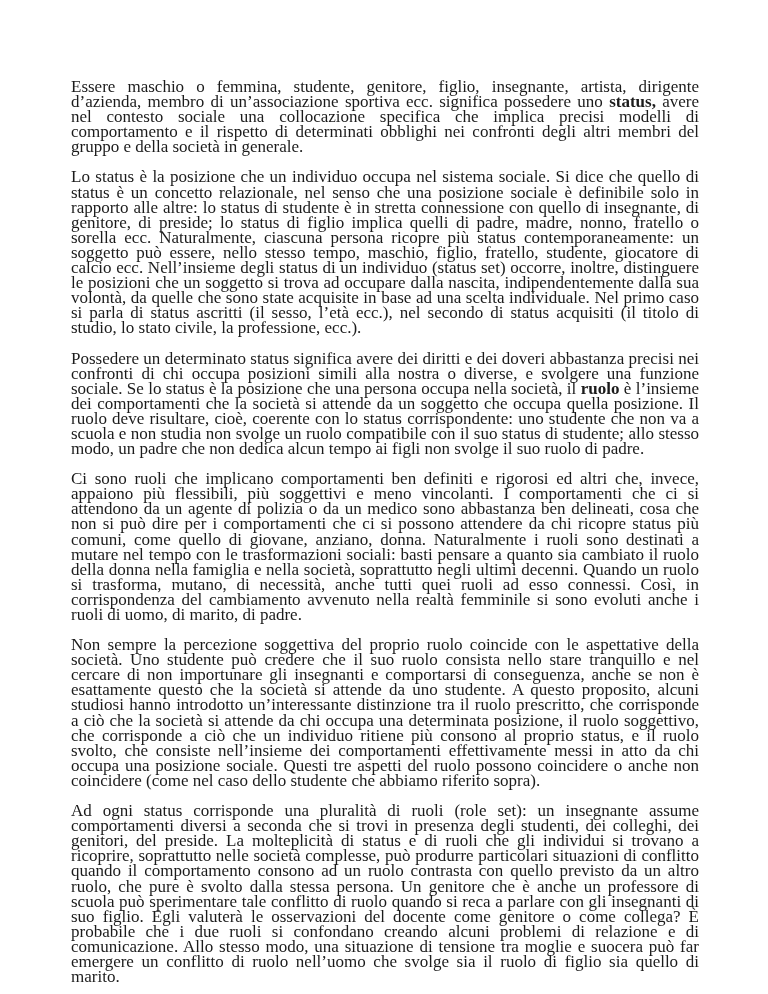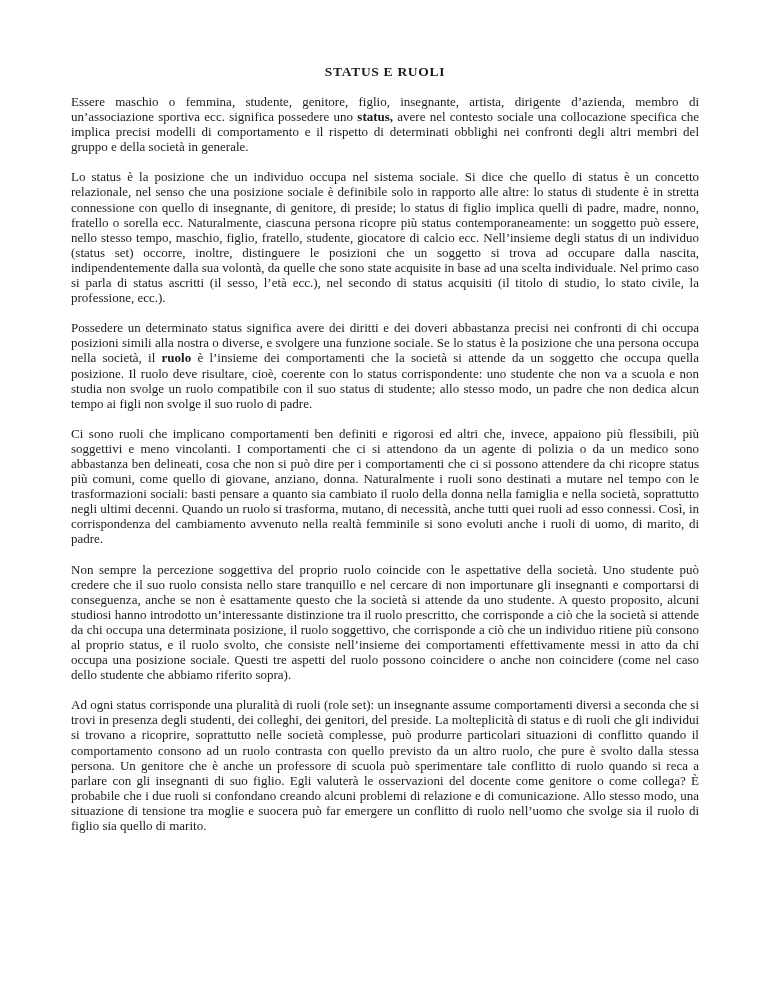--- a/index.html
+++ b/index.html
@@ -20,33 +20,32 @@
   }
   .title {
     font-size: 13.5px;
     font-weight: bold;
     text-align: center;
     margin: 0;
     line-height: 15px;
     letter-spacing: 0.7px;
   }
   .para {
-    font-size: 13px;
+    font-size: 17px;
     line-height: 15.1px;
     text-align: justify;
     margin: 15px 0 0 0;
   }
   .run-b { font-weight: bold; }
   .run-i { }
 </style>
 </head>
 <body style="background: rgb(255, 255, 255);">
 
 <div class="page" style="background: rgb(255, 255, 255); color: rgb(27, 27, 27);">
-  <h1 class="title">STATUS E RUOLI</h1>
   <div>
       <p class="para"><span>Essere maschio o femmina, studente, genitore, figlio, insegnante, artista, dirigente d’azienda, membro di un’associazione sportiva ecc. significa possedere uno </span><span class="run-b">status,</span><span> avere nel contesto sociale una collocazione specifica che implica precisi modelli di comportamento e il rispetto di determinati obblighi nei confronti degli altri membri del gruppo e della società in generale.</span></p>
       <p class="para"><span>Lo status è </span><span class="run-i">la posizione che un individuo occupa nel sistema sociale.</span><span> Si dice che quello di status è un </span><span class="run-i">concetto relazionale,</span><span> nel senso che una posizione sociale è definibile solo in rapporto alle altre: lo status di studente è in stretta connessione con quello di insegnante, di genitore, di preside; lo status di figlio implica quelli di padre, madre, nonno, fratello o sorella ecc. Naturalmente, ciascuna persona ricopre più status contemporaneamente: un soggetto può essere, nello stesso tempo, maschio, figlio, fratello, studente, giocatore di calcio ecc. Nell’insieme degli status di un individuo </span><span class="run-i">(status set)</span><span> occorre, inoltre, distinguere le posizioni che un soggetto si trova ad occupare dalla nascita, indipendentemente dalla sua volontà, da quelle che sono state acquisite in base ad una scelta individuale. Nel primo caso si parla di status </span><span class="run-i">ascritti</span><span> (il sesso, l’età ecc.), nel secondo di status </span><span class="run-i">acquisiti</span><span> (il titolo di studio, lo stato civile, la professione, ecc.).</span></p>
       <p class="para"><span>Possedere un determinato status significa avere dei diritti e dei doveri abbastanza precisi nei confronti di chi occupa posizioni simili alla nostra o diverse, e svolgere una funzione sociale. Se lo status è la posizione che una persona occupa nella società, il </span><span class="run-b">ruolo</span><span> è </span><span class="run-i">l’insieme dei comportamenti che la società si attende da un soggetto che occupa quella posizione.</span><span> Il ruolo deve risultare, cioè, coerente con lo status corrispondente: uno studente che non va a scuola e non studia non svolge un ruolo compatibile con il suo status di studente; allo stesso modo, un padre che non dedica alcun tempo ai figli non svolge il suo ruolo di padre.</span></p>
       <p class="para"><span>Ci sono ruoli che implicano comportamenti ben definiti e rigorosi ed altri che, invece, appaiono più flessibili, più soggettivi e meno vincolanti. I comportamenti che ci si attendono da un agente di polizia o da un medico sono abbastanza ben delineati, cosa che non si può dire per i comportamenti che ci si possono attendere da chi ricopre status più comuni, come quello di giovane, anziano, donna. Naturalmente </span><span class="run-i">i ruoli sono destinati a mutare nel tempo con le trasformazioni sociali:</span><span> basti pensare a quanto sia cambiato il ruolo della donna nella famiglia e nella società, soprattutto negli ultimi decenni. Quando un ruolo si trasforma, mutano, di necessità, anche tutti quei ruoli ad esso connessi. Così, in corrispondenza del cambiamento avvenuto nella realtà femminile si sono evoluti anche i ruoli di uomo, di marito, di padre.</span></p>
       <p class="para"><span>Non sempre la percezione soggettiva del proprio ruolo coincide con le aspettative della società. Uno studente può credere che il suo ruolo consista nello stare tranquillo e nel cercare di non importunare gli insegnanti e comportarsi di conseguenza, anche se non è esattamente questo che la società si attende da uno studente. A questo proposito, alcuni studiosi hanno introdotto un’interessante distinzione tra il ruolo </span><span class="run-i">prescritto,</span><span> che corrisponde a ciò che la società si attende da chi occupa una determinata posizione, il ruolo </span><span class="run-i">soggettivo,</span><span> che corrisponde a ciò che un individuo ritiene più consono al proprio status, e il ruolo </span><span class="run-i">svolto,</span><span> che consiste nell’insieme dei comportamenti effettivamente messi in atto da chi occupa una posizione sociale. Questi tre aspetti del ruolo possono coincidere o anche non coincidere (come nel caso dello studente che abbiamo riferito sopra).</span></p>
       <p class="para"><span>Ad ogni status corrisponde una pluralità di ruoli </span><span class="run-i">(role set)</span><span>: un insegnante assume comportamenti diversi a seconda che si trovi in presenza degli studenti, dei colleghi, dei genitori, del preside. La molteplicità di status e di ruoli che gli individui si trovano a ricoprire, soprattutto nelle società complesse, può produrre particolari </span><span class="run-i">situazioni di conflitto</span><span> quando il comportamento consono ad un ruolo contrasta con quello previsto da un altro ruolo, che pure è svolto dalla stessa persona. Un genitore che è anche un professore di scuola può sperimentare tale conflitto di ruolo quando si reca a parlare con gli insegnanti di suo figlio. Egli valuterà le osservazioni del docente come genitore o come collega? È probabile che i due ruoli si confondano creando alcuni problemi di relazione e di comunicazione. Allo stesso modo, una situazione di tensione tra moglie e suocera può far emergere un conflitto di ruolo nell’uomo che svolge sia il ruolo di figlio sia quello di marito.</span></p>
     </div>
 </div>
 

